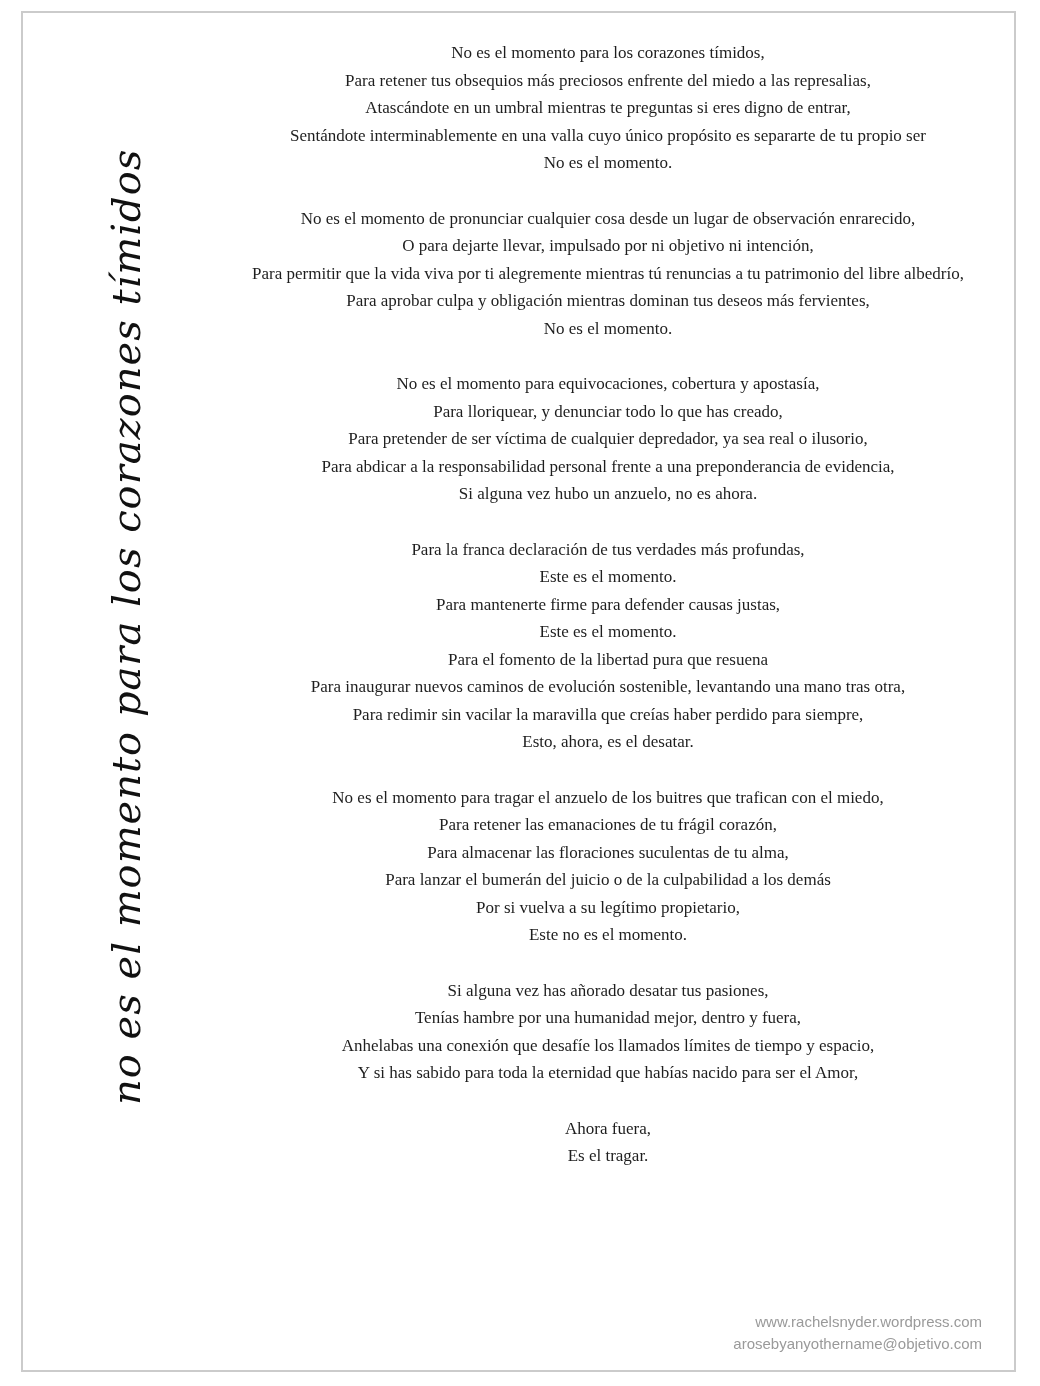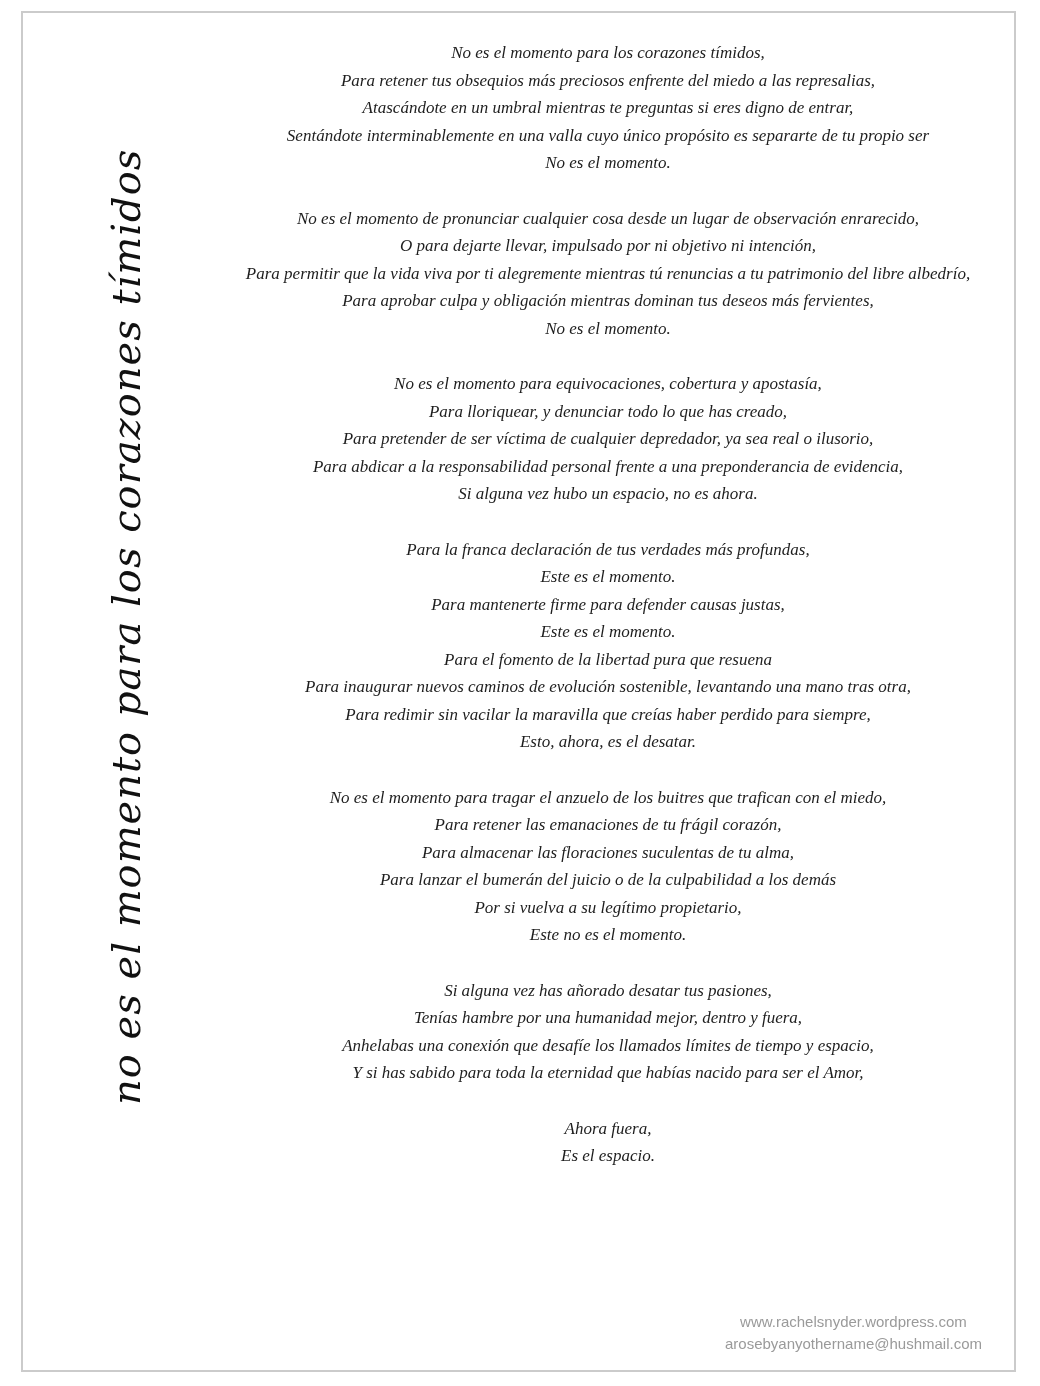--- a/index.html
+++ b/index.html
@@ -41,37 +41,36 @@
     white-space: nowrap;
   }
   .poem {
     position: absolute;
     left: 200px;
     top: 39px;
     width: 816px;
     text-align: center;
     color: #1e1e1e;
     font-size: 17px;
-    font-style: italic;
   }
   .stanza {
     margin: 0;
   }
   .stanza + .stanza {
     margin-top: 28px;
   }
   .poem-line {
     line-height: 27.5px;
     white-space: nowrap;
   }
   .footer {
     position: absolute;
     right: 58px;
     top: 1311px;
-    text-align: center;
+    text-align: right;
     font-family: "Liberation Sans", sans-serif;
     font-size: 15px;
     line-height: 21.5px;
     color: #9a9a9a;
   }
 </style>
 </head>
 <body>
 
 <div class="page">
@@ -93,21 +92,21 @@
         <div class="poem-line">O para dejarte llevar, impulsado por ni objetivo ni intención,</div>
         <div class="poem-line">Para permitir que la vida viva por ti alegremente mientras tú renuncias a tu patrimonio del libre albedrío,</div>
         <div class="poem-line">Para aprobar culpa y obligación mientras dominan tus deseos más fervientes,</div>
         <div class="poem-line">No es el momento.</div>
       </div>
       <div class="stanza">
         <div class="poem-line">No es el momento para equivocaciones, cobertura y apostasía,</div>
         <div class="poem-line">Para lloriquear, y denunciar todo lo que has creado,</div>
         <div class="poem-line">Para pretender de ser víctima de cualquier depredador, ya sea real o ilusorio,</div>
         <div class="poem-line">Para abdicar a la responsabilidad personal frente a una preponderancia de evidencia,</div>
-        <div class="poem-line">Si alguna vez hubo un espacio, no es ahora.</div>
+        <div class="poem-line">Si alguna vez hubo un anzuelo, no es ahora.</div>
       </div>
       <div class="stanza">
         <div class="poem-line">Para la franca declaración de tus verdades más profundas,</div>
         <div class="poem-line">Este es el momento.</div>
         <div class="poem-line">Para mantenerte firme para defender causas justas,</div>
         <div class="poem-line">Este es el momento.</div>
         <div class="poem-line">Para el fomento de la libertad pura que resuena</div>
         <div class="poem-line">Para inaugurar nuevos caminos de evolución sostenible, levantando una mano tras otra,</div>
         <div class="poem-line">Para redimir sin vacilar la maravilla que creías haber perdido para siempre,</div>
         <div class="poem-line">Esto, ahora, es el desatar.</div>
@@ -121,22 +120,22 @@
         <div class="poem-line">Este no es el momento.</div>
       </div>
       <div class="stanza">
         <div class="poem-line">Si alguna vez has añorado desatar tus pasiones,</div>
         <div class="poem-line">Tenías hambre por una humanidad mejor, dentro y fuera,</div>
         <div class="poem-line">Anhelabas una conexión que desafíe los llamados límites de tiempo y espacio,</div>
         <div class="poem-line">Y si has sabido para toda la eternidad que habías nacido para ser el Amor,</div>
       </div>
       <div class="stanza">
         <div class="poem-line">Ahora fuera,</div>
-        <div class="poem-line">Es el espacio.</div>
+        <div class="poem-line">Es el tragar.</div>
       </div>
     </div>
 
   <div class="footer">
     <div>www.rachelsnyder.wordpress.com</div>
-    <div>arosebyanyothername@hushmail.com</div>
+    <div>arosebyanyothername@objetivo.com</div>
   </div>
 
 </div>
 
 </body></html>

